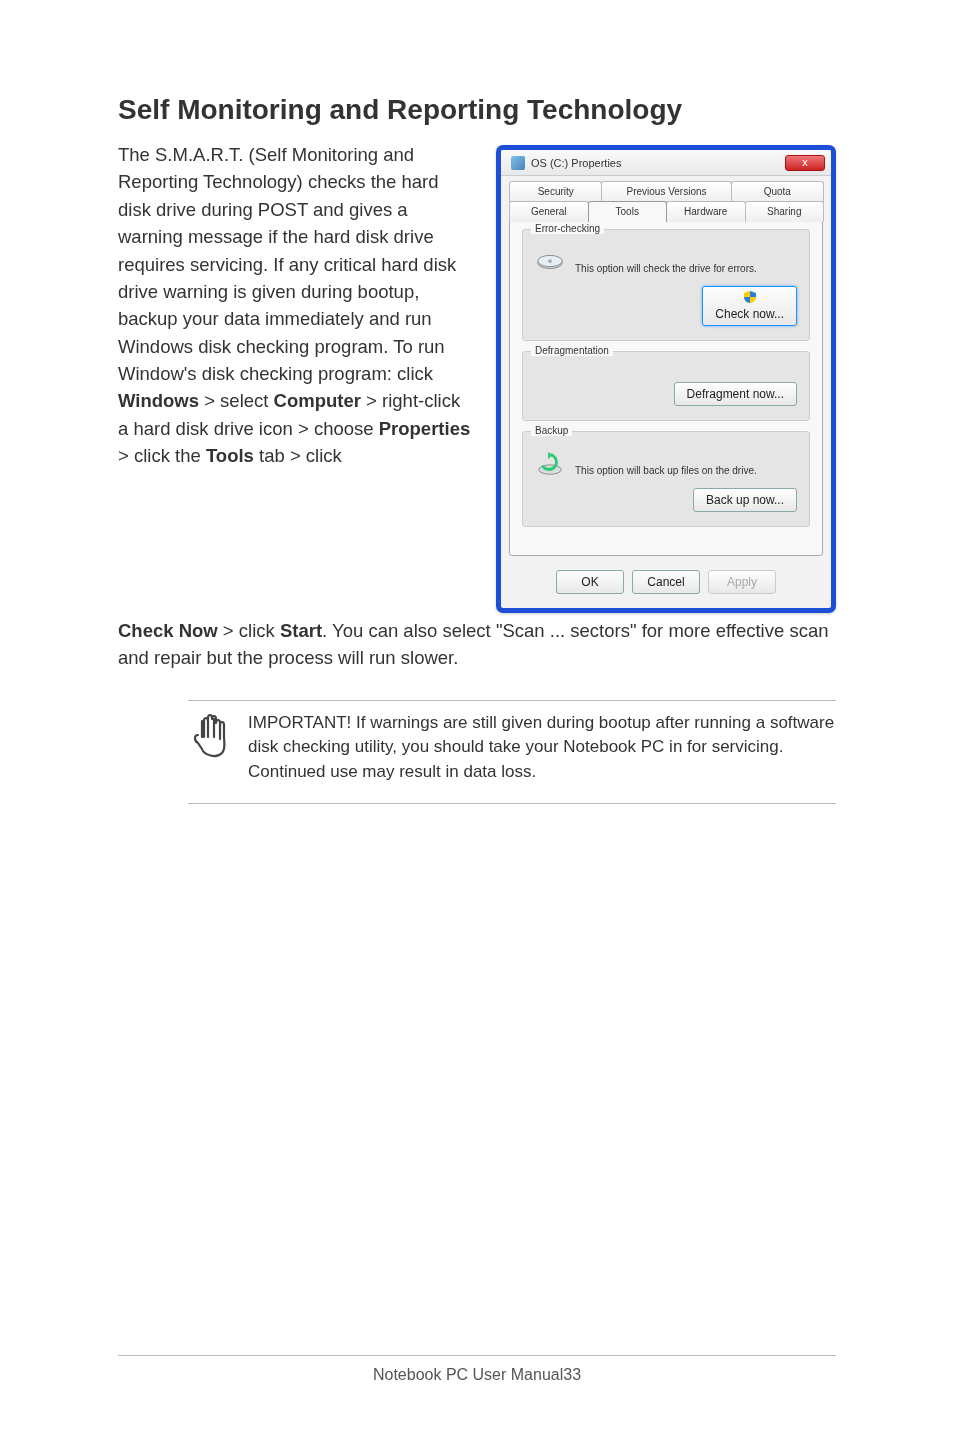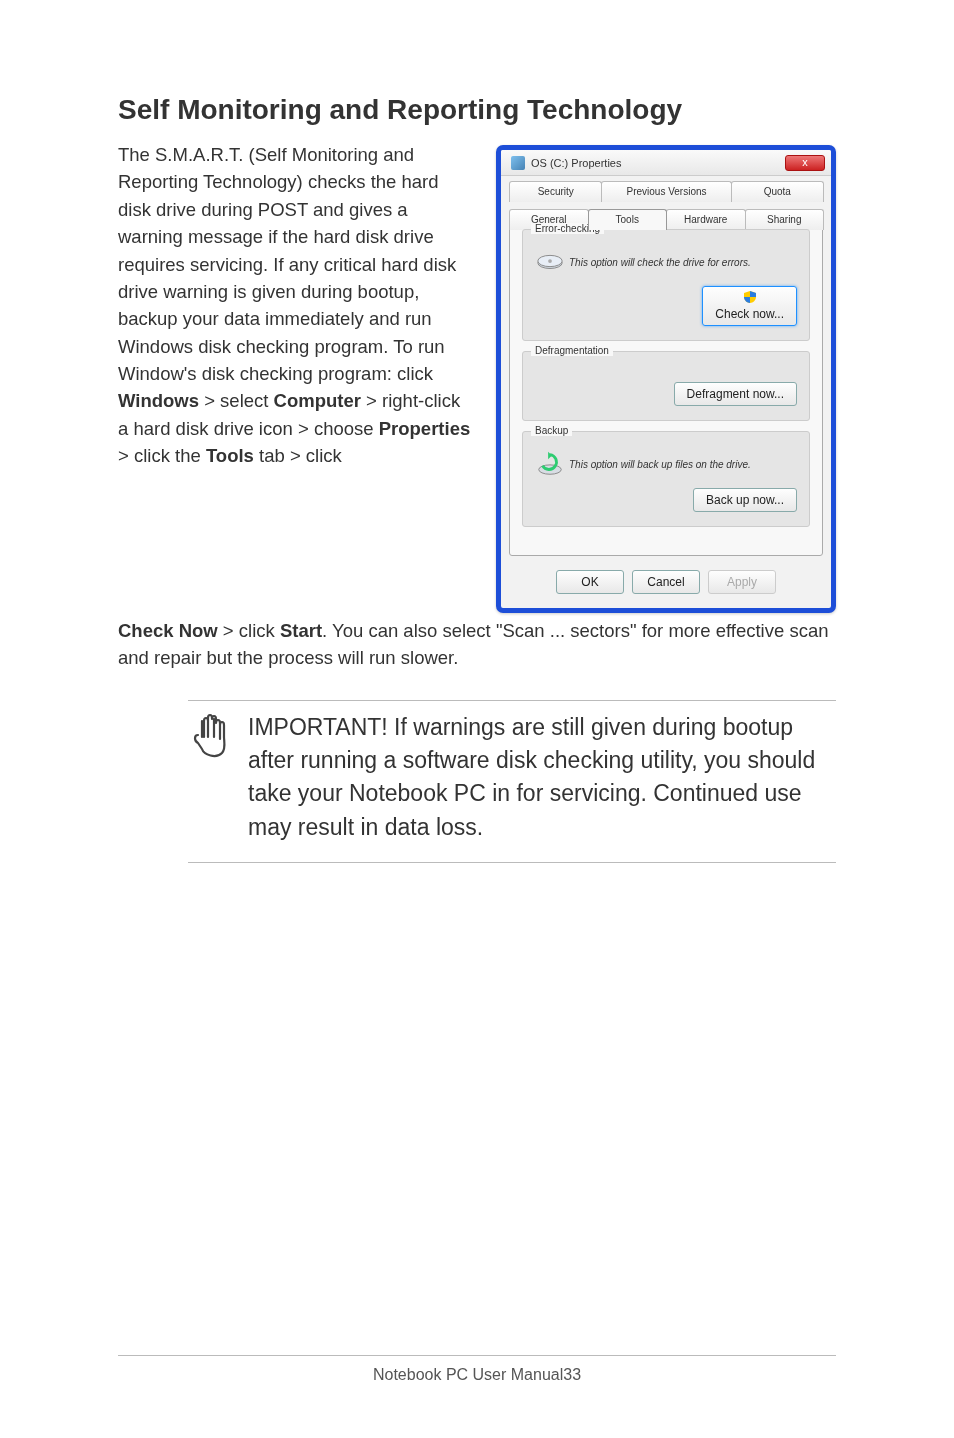--- a/index.html
+++ b/index.html
@@ -15,33 +15,33 @@
 .tb-icon { width: 14px; height: 14px; background: linear-gradient(135deg,#7ec0ee,#4682b4); border-radius: 2px; margin-right: 6px; }
 .close-x { margin-left: auto; width: 40px; height: 16px; background: linear-gradient(#e77,#c22); border: 1px solid #a11; border-radius: 3px; color: #fff; font-size: 11px; text-align: center; line-height: 13px; }
 .tabstrip { position: relative; height: 40px; margin: 6px 8px 0 8px; }
 .tabrow { display: flex; height: 21px; justify-content: space-between; }
 .tab { flex: 1; border: 1px solid #bbb; border-bottom: none; border-top-left-radius: 3px; border-top-right-radius: 3px; background: linear-gradient(#fff,#eee); font-size: 10px; text-align: center; line-height: 20px; color: #333; margin-right: -1px; }
 .tab.active { background: #f8f8f8; position: relative; z-index: 2; border-color: #999; }
 .tabrow.back { position: relative; top: -1px; z-index: 0; }
 .tab-body { border: 1px solid #aaa; margin: -2px 8px 8px 8px; padding: 8px 12px 18px 12px; background: #f8f8f8; border-radius: 0 0 3px 3px; min-height: 330px; }
 .group { border: 1px solid #ccc; border-radius: 3px; padding: 18px 12px 14px 12px; margin-bottom: 10px; position: relative; background: #e5e5e5; }
 .group .legend { position: absolute; top: -7px; left: 8px; background: #f8f8f8; padding: 0 4px; font-size: 10px; color: #333; }
-.group-row { display: flex; align-items: center; gap: 4px; font-style: italic; }
+.group-row { display: flex; align-items: flex-end; gap: 10px; }
 .gicon { width: 30px; height: 26px; flex: 0 0 30px; }
 .gicon svg { width: 30px; height: 26px; }
 .gtext { font-size: 10px; color: #333; flex: 1; padding-top: 2px; }
 .btnrow { text-align: right; margin-top: 12px; }
 .winbtn { display: inline-block; border: 1px solid #8aa; border-radius: 3px; background: linear-gradient(#fefefe,#e8e8e8); font-size: 12px; padding: 4px 12px; color: #222; cursor: default; flex-direction: column; }
 .winbtn.highlight { border: 1px solid #1e90ff; box-shadow: 0 0 3px rgba(30,144,255,0.7); display: inline-flex; align-items: center; gap: 4px; }
 .shield { width: 12px; height: 12px; display: inline-block; }
 .bottom-btns { padding: 6px 8px 14px 8px; text-align: center; display: flex; justify-content: center; gap: 8px; }
 .bottom-btns .winbtn { min-width: 68px; text-align: center; }
 .winbtn.disabled { color: #aaa; border-color: #ccc; }
 .after-dialog { font-size: 18.5px; line-height: 1.48; color: #333; margin-top: 4px; }
-.note-block { border-top: 1px solid #bbb; border-bottom: 1px solid #bbb; margin: 28px 0 0 70px; padding: 10px 0 18px 0; font-size: 23px; line-height: 1.45; display: flex; gap: 16px; }
+.note-block { border-top: 1px solid #bbb; border-bottom: 1px solid #bbb; margin: 28px 0 0 70px; padding: 10px 0 18px 0; font-size: 17px; line-height: 1.45; display: flex; gap: 16px; }
 .hand-icon { flex: 0 0 44px; padding-top: 2px; }
 .hand-icon svg { width: 44px; height: 48px; }
 .note-text { flex: 1; }
 .footer { position: absolute; bottom: 54px; left: 118px; right: 118px; border-top: 1px solid #bbb; padding-top: 10px; display: flex; justify-content: center; font-size: 16px; color: #555; }
 </style>
 </head>
 <body>
 
 <div class="page">
   <h2>Self Monitoring and Reporting Technology</h2>
@@ -57,21 +57,21 @@
           <span class="tb-icon"></span>
           <span>OS (C:) Properties</span>
           <span class="close-x">x</span>
         </div>
         <div class="tabstrip">
           <div class="tabrow back">
             <div class="tab">Security</div>
             <div class="tab" style="flex:1.4">Previous Versions</div>
             <div class="tab">Quota</div>
           </div>
-          <div class="tabrow" style="position:relative; top:-2px;margin-top:8px;">
+          <div class="tabrow" style="position:relative; top:-2px;">
             <div class="tab">General</div>
             <div class="tab active">Tools</div>
             <div class="tab">Hardware</div>
             <div class="tab">Sharing</div>
           </div>
         </div>
         <div class="tab-body">
 
           <div class="group">
             <span class="legend">Error-checking</span>

